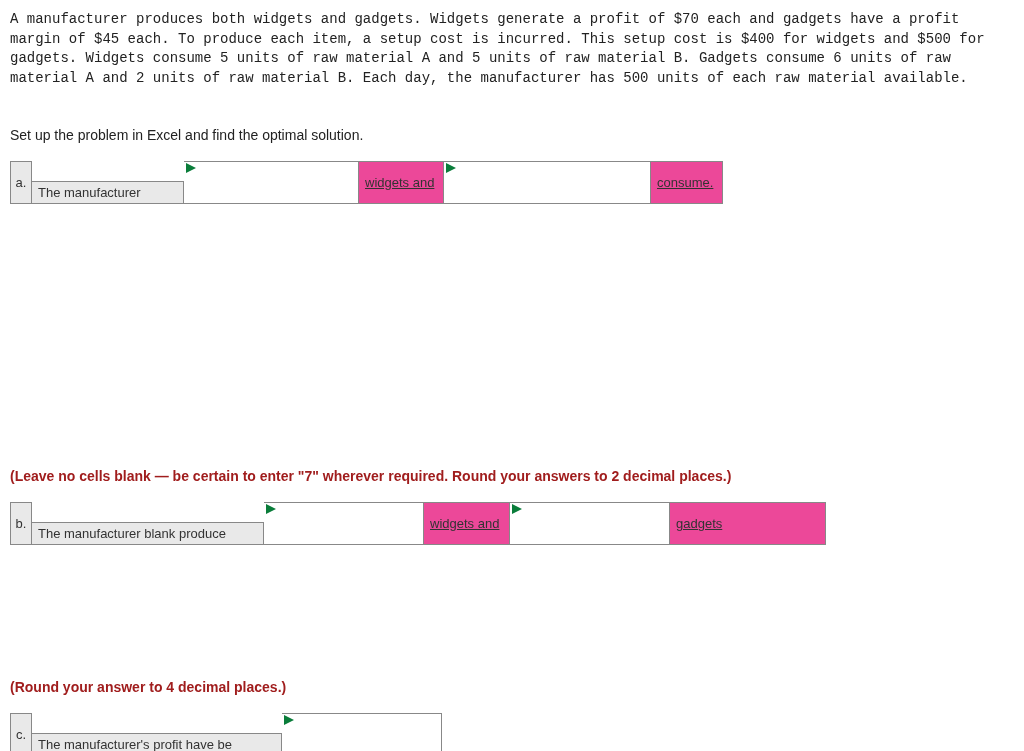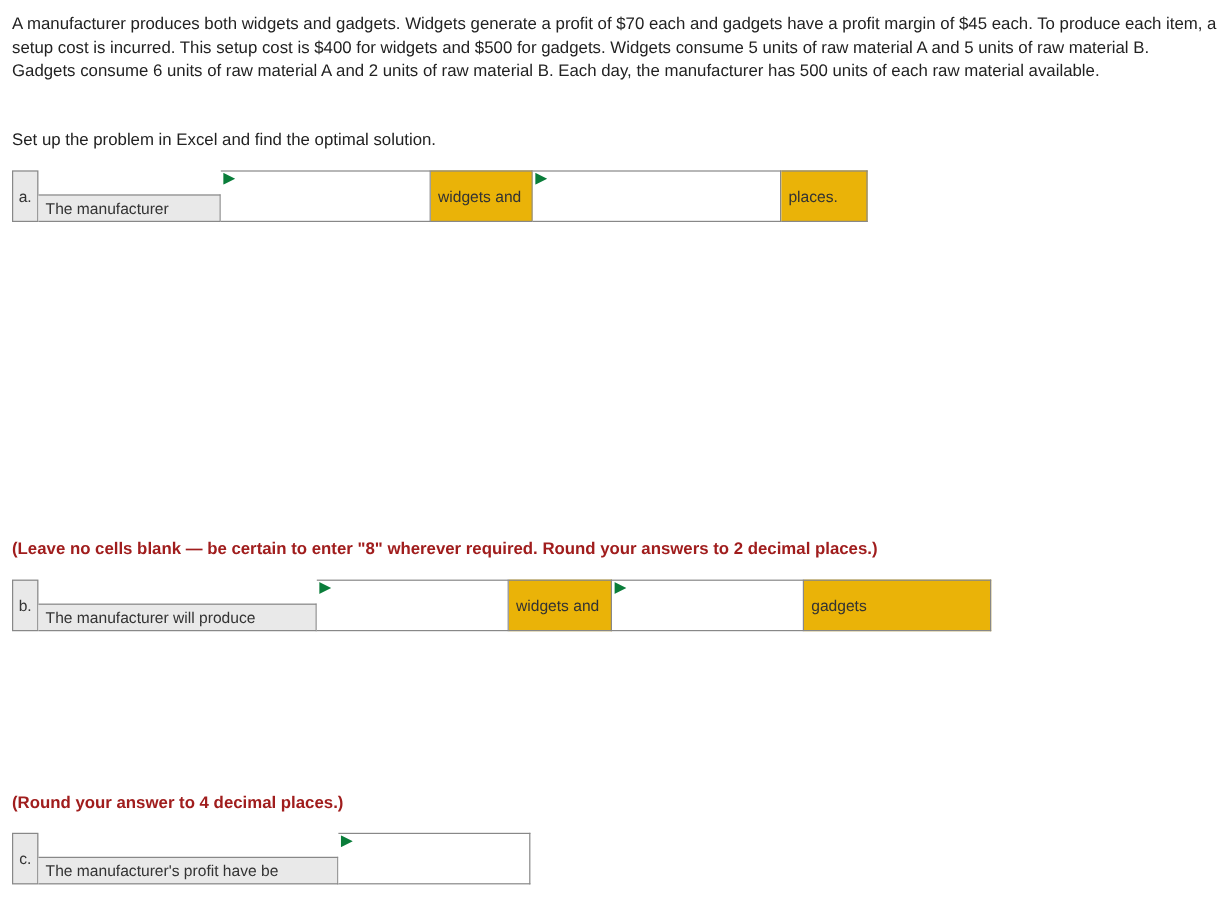--- a/index.html
+++ b/index.html
@@ -8,20 +8,21 @@
     padding: 10px;
     font-family: Arial, Helvetica, sans-serif;
     font-size: 14px;
     color: #222;
     background: #fff;
     width: 1024px;
   }
   .problem-text {
     line-height: 1.4;
     margin-bottom: 4px;
+    font-family: Liberation Mono, monospace;
   }
   .instruction {
     margin-bottom: 18px;
     margin-top: 39px;
   }
   .hint {
     color: #a01d1d;
     font-weight: bold;
     margin: 16px 0 18px 0;
   }
@@ -54,23 +55,24 @@
     position: relative;
     min-width: 160px;
   }
   .input-cell .marker {
     position: absolute;
     left: 2px;
     top: 1px;
   }
   .marker svg { display: block; }
   .mid-text {
-    background: #eab308;
+    background: #ec4899;
     padding-left: 6px;
     padding-right: 6px;
+    text-decoration: underline;
   }
   .spacer-a { height: 240px; }
   .spacer-b { height: 110px; }
 </style>
 </head>
 <body>
 
 <div class="problem-text">A manufacturer produces both widgets and gadgets. Widgets generate a profit of $70 each and gadgets have a profit margin of $45 each. To produce each item, a setup cost is incurred. This setup cost is $400 for widgets and $500 for gadgets. Widgets consume 5 units of raw material A and 5 units of raw material B. Gadgets consume 6 units of raw material A and 2 units of raw material B. Each day, the manufacturer has 500 units of each raw material available.</div>
 <div class="instruction">Set up the problem in Excel and find the optimal solution.</div>
 
@@ -85,30 +87,30 @@
     </span>
   </div>
   <div class="cell mid-text" style="width:85px;">widgets and</div>
   <div class="cell input-cell" style="width:207px;">
     <span class="marker">
       <svg width="10" height="10">
           <polygon points="0,0 10,5 0,10" fill="#0a7d3a"></polygon>
         </svg>
     </span>
   </div>
-  <div class="cell mid-text" style="width:72px;">places.</div>
+  <div class="cell mid-text" style="width:72px;">consume.</div>
 </div>
 
 <div class="spacer-a"></div>
 
-<div class="hint">(Leave no cells blank — be certain to enter "8" wherever required. Round your answers to 2 decimal places.)</div>
+<div class="hint">(Leave no cells blank — be certain to enter "7" wherever required. Round your answers to 2 decimal places.)</div>
 
 <div class="answer-row">
   <div class="cell label-letter">b.</div>
-  <div class="cell label-text" style="width:232px;">The manufacturer will produce</div>
+  <div class="cell label-text" style="width:232px;">The manufacturer blank produce</div>
   <div class="cell input-cell" style="width:132px;">
     <span class="marker">
       <svg width="10" height="10">
           <polygon points="0,0 10,5 0,10" fill="#0a7d3a"></polygon>
         </svg>
     </span>
   </div>
   <div class="cell mid-text" style="width:86px;">widgets and</div>
   <div class="cell input-cell" style="width:131px;">
     <span class="marker">

